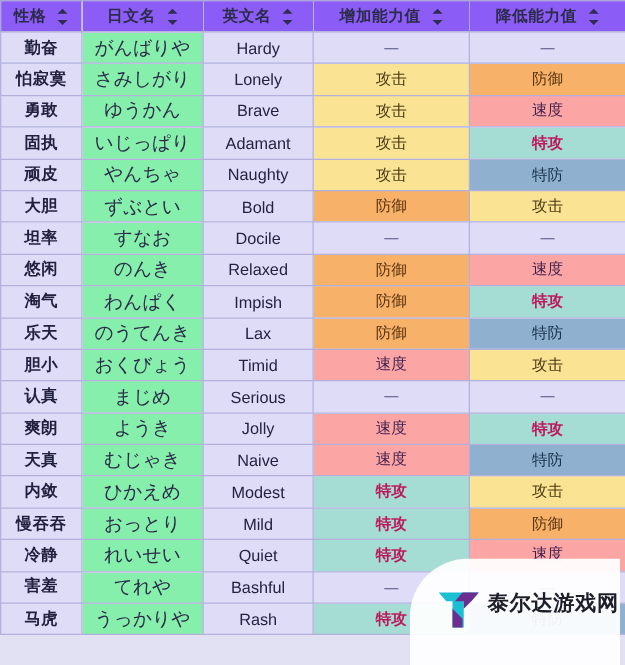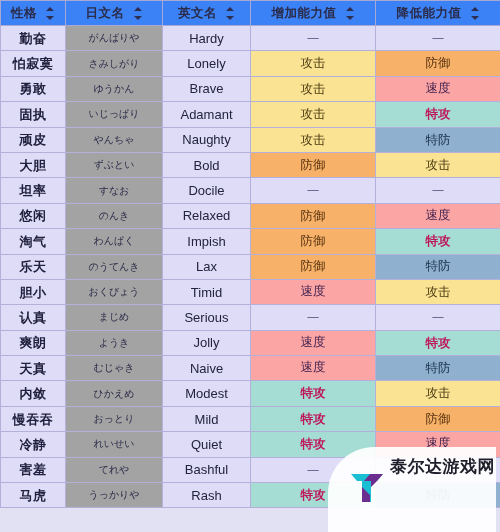--- a/index.html
+++ b/index.html
@@ -29,21 +29,21 @@
   }
 
   table.nature-table col.c-zh      { width: 65px; }
   table.nature-table col.c-jp      { width: 97px; }
   table.nature-table col.c-en      { width: 88px; }
   table.nature-table col.c-up      { width: 125px; }
   table.nature-table col.c-down    { width: 125px; }
 
   thead th {
     height: 24px;
-    background: #3b82f6;
+    background: #8b5cf6;
     border: 1px solid #a9a7d4;
     border-left: none;
     border-top: none;
     font-size: 12.5px;
     font-weight: bold;
     color: #2b2b4a;
     padding: 0;
     vertical-align: middle;
     text-align: center;
     position: relative;
@@ -103,22 +103,22 @@
   tbody td:first-child { border-left: 1px solid #b3b1dc; }
 
   td.col-zh {
     font-weight: bold;
     font-size: 13px;
     background: #dedcf7;
     color: #21213f;
     letter-spacing: 0.5px;
   }
   td.col-jp {
-    background: #a3a3a3;
-    font-size: 10px;
+    background: #86efac;
+    font-size: 15px;
     color: #2a2a48;
   }
   td.col-en {
     background: #dedcf7;
     font-size: 13px;
     color: #23233f;
     font-family: "Liberation Sans", sans-serif;
   }
 
   
@@ -151,21 +151,21 @@
   .wm-logo {
     position: absolute;
     left: 30px;
     top: 26px;
     width: 34px;
     height: 30px;
   }
   .wm-text {
     position: absolute;
     left: 70px;
-    top: 8px;
+    top: 24px;
     font-size: 17px;
     font-weight: bold;
     color: #1e1e2b;
     letter-spacing: 0.5px;
     font-family: "DejaVu Sans", sans-serif;
   }
   .wm-url {
     position: absolute;
     left: 72px;
     top: 48px;

